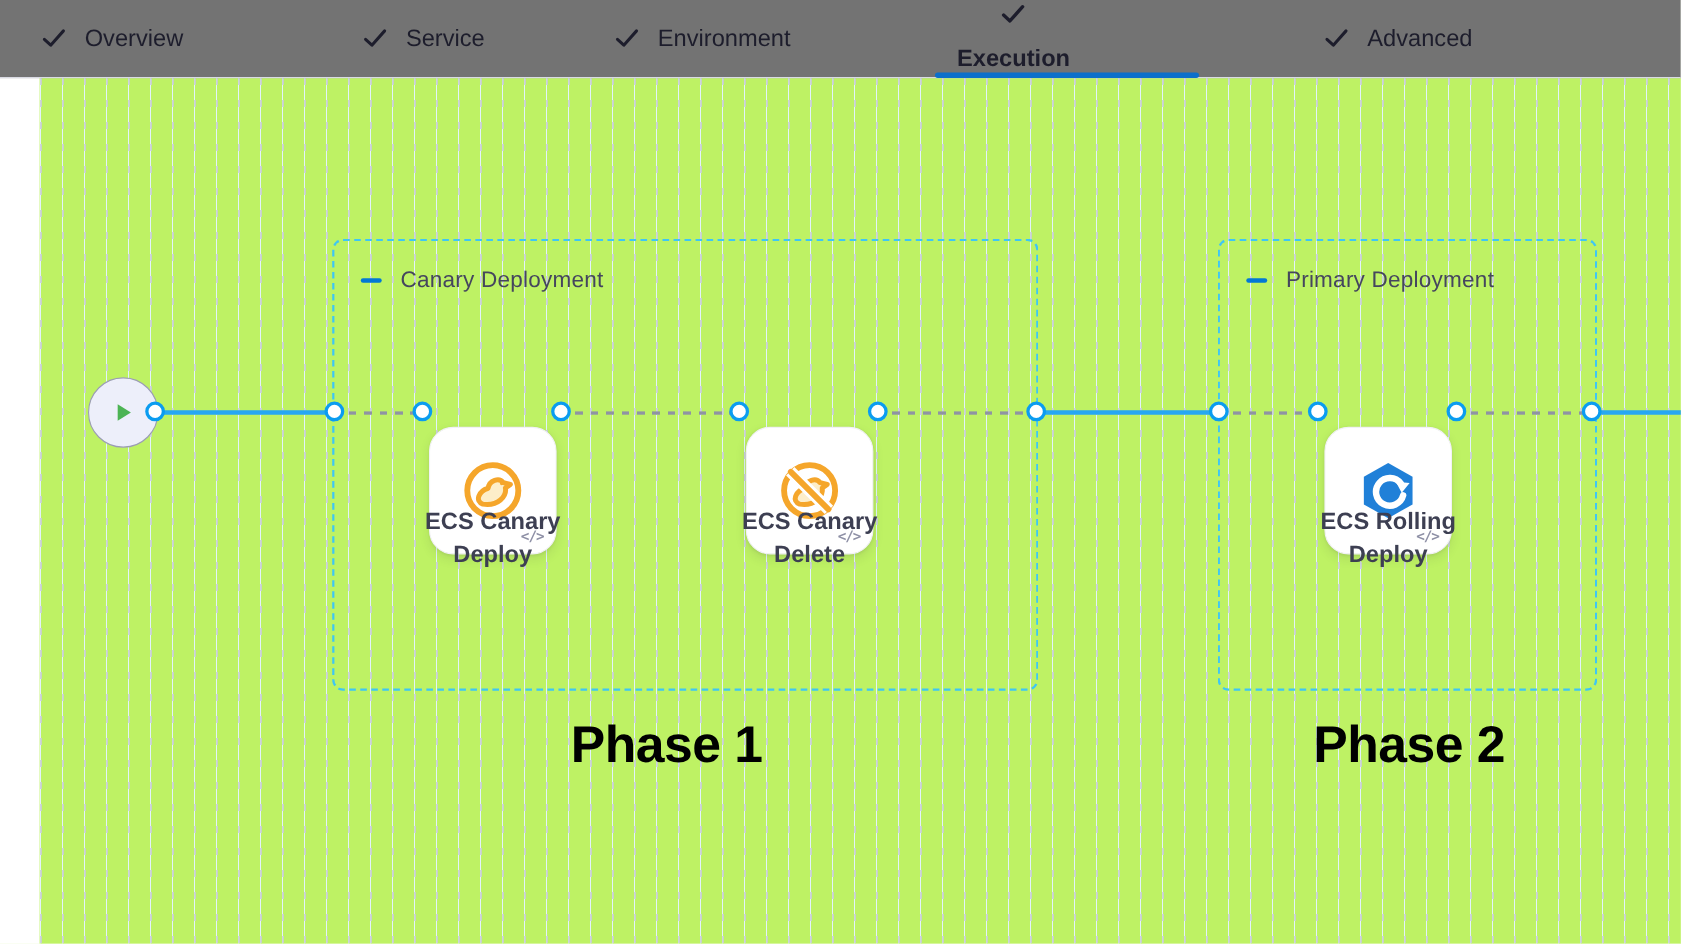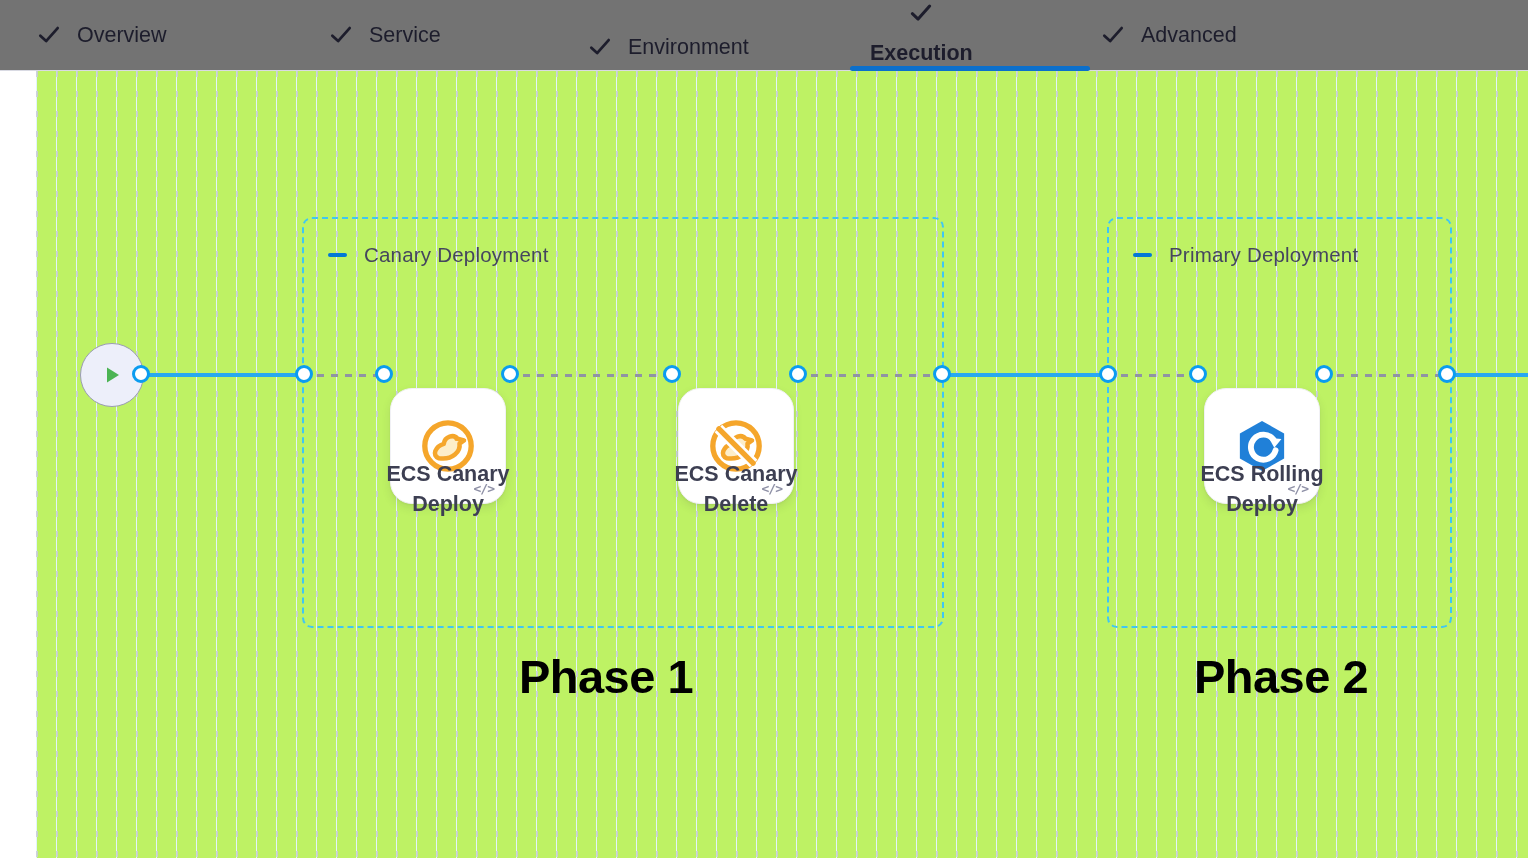--- a/index.html
+++ b/index.html
@@ -127,35 +127,35 @@
       <span>Overview</span>
     </div>
 
     <div class="tab" style="left:328px;text-align:center;">
       <svg class="check" viewBox="0 0 18 18">
         <path d="M3 9.5 L7 13.2 L15 4.2" fill="none" stroke="#1d1d2c" stroke-width="1.9" stroke-linecap="round" stroke-linejoin="round"></path>
       </svg>
       <span>Service</span>
     </div>
 
-    <div class="tab" style="left:587px;margin-top:12px;">
+    <div class="tab" style="left:557px;">
       <svg class="check" viewBox="0 0 18 18">
         <path d="M3 9.5 L7 13.2 L15 4.2" fill="none" stroke="#1d1d2c" stroke-width="1.9" stroke-linecap="round" stroke-linejoin="round"></path>
       </svg>
       <span>Environment</span>
     </div>
 
     <div class="tab active" style="left:870px;flex-direction:column;">
       <svg class="check" viewBox="0 0 18 18">
         <path d="M3 9.5 L7 13.2 L15 4.2" fill="none" stroke="#1d1d2c" stroke-width="2.1" stroke-linecap="round" stroke-linejoin="round"></path>
       </svg>
       <span>Execution</span>
     </div>
 
-    <div class="tab" style="left:1100px;align-items:center;">
+    <div class="tab" style="left:1202px;align-items:center;">
       <svg class="check" viewBox="0 0 18 18">
         <path d="M3 9.5 L7 13.2 L15 4.2" fill="none" stroke="#1d1d2c" stroke-width="1.9" stroke-linecap="round" stroke-linejoin="round"></path>
       </svg>
       <span>Advanced</span>
     </div>
 
     <div class="tab-underline"></div>
   </div>
 
   <div class="canvas">

